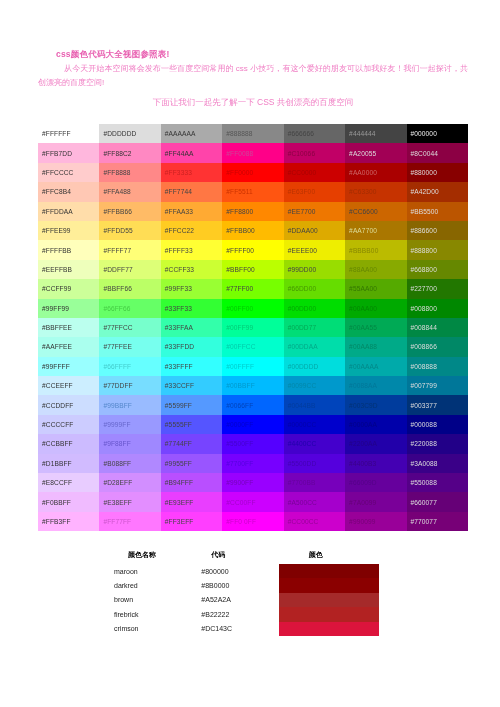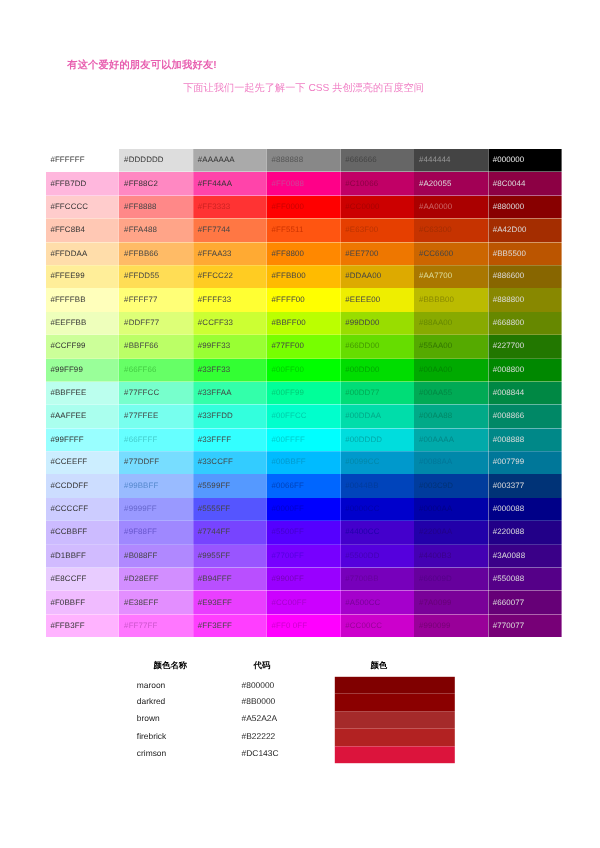--- a/index.html
+++ b/index.html
@@ -80,21 +80,22 @@
   .named .hdr-name{text-align:left;padding-left:16px;}
   .named .hdr-code{text-align:left;padding-left:16px;}
   .named .hdr-color{text-align:left;padding-left:30px;}
 </style>
 </head>
 <body>
 
 <div class="page">
 
   <div class="doc-head">
-    <div class="doc-title">有这个爱好的朋友可以加我好友!</div>
+    <div class="doc-title">css颜色代码大全视图参照表!</div>
+    <div class="doc-para"><span class="indent"></span><span>从今天开始本空间将会发布一些百度空间常用的 css 小技巧，有这个爱好的朋友可以加我好友！我们一起探讨，共创漂亮的百度空间!</span></div>
     <div class="sub-wrap">
       <div class="doc-sub">下面让我们一起先了解一下 CSS 共创漂亮的百度空间</div>
     </div>
   </div>
 
   <table class="grid">
     <tbody>
         <tr>
           <td style="background: rgb(255, 255, 255); color: rgb(51, 51, 51);">#FFFFFF</td>
           <td style="background: rgb(221, 221, 221); color: rgb(51, 51, 51);">#DDDDDD</td>

